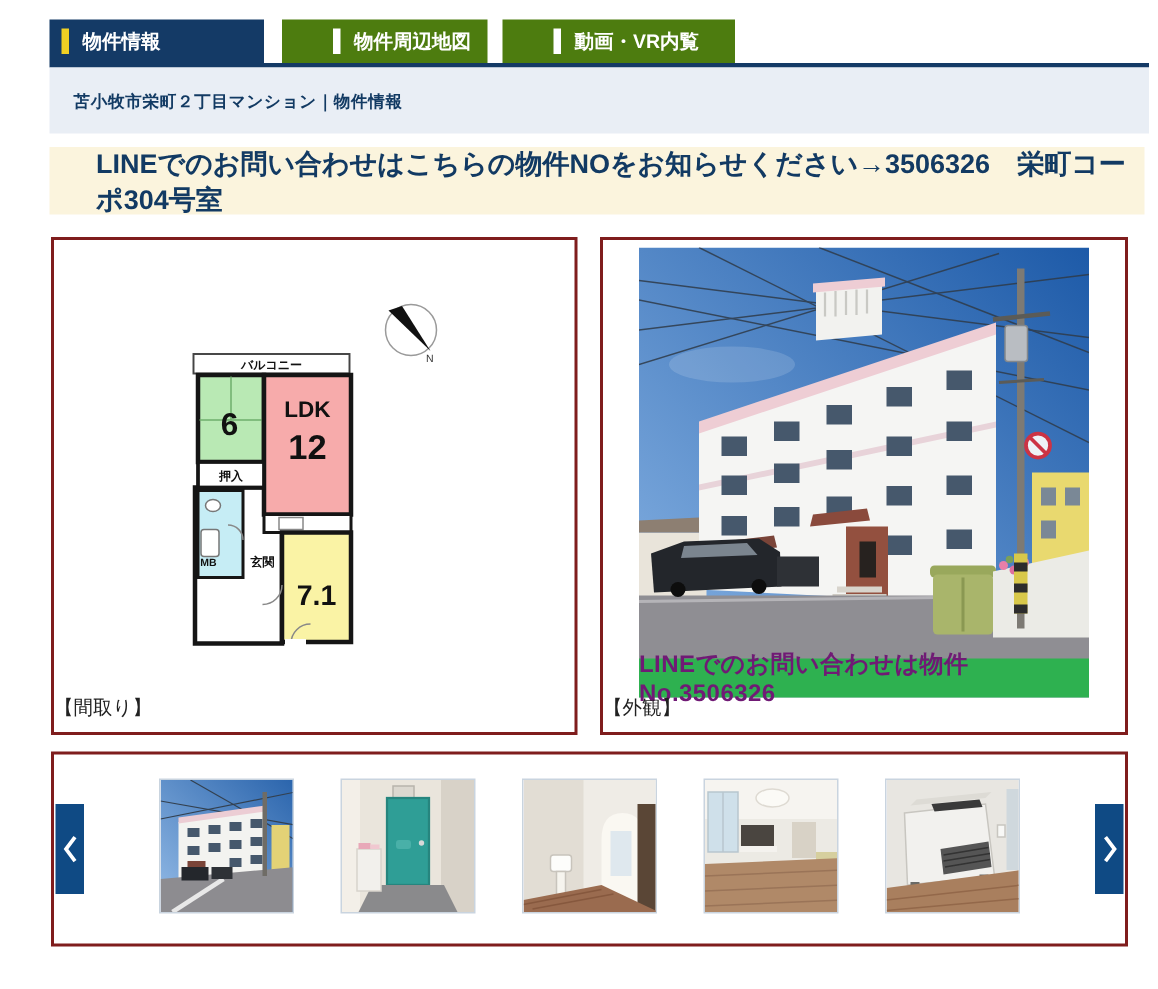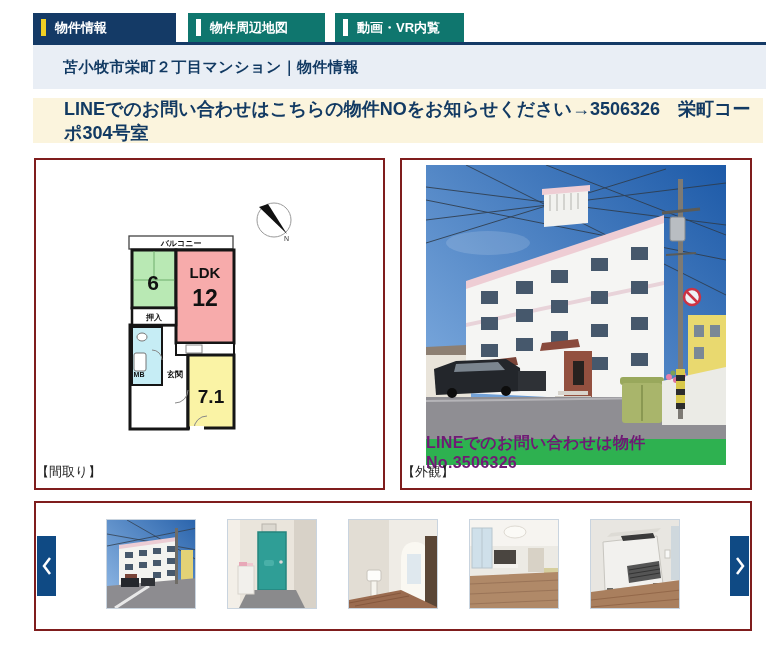--- a/index.html
+++ b/index.html
@@ -6,30 +6,30 @@
   html,body { background:#fff; }
   body { font-family:"Liberation Sans","DejaVu Sans",sans-serif; }
   .page { position:relative; width:772px; height:659px; background:#fff; overflow:hidden; }
 
   
   .tabs { position:absolute; left:33px; top:13px; display:flex; }
   .tab { display:flex; align-items:center; height:29px; color:#fff; font-size:13px; font-weight:700; cursor:pointer; }
   .tab .bar { width:5px; height:17px; margin:0 9px 0 8px; }
   .tab.active { background:#143a66; width:143px; }
   .tab.active .bar { background:#f0d024; }
-  .tab.inactive { background:#0f766e; }
+  .tab.inactive { background:#4d7c0f;padding-left:26px; }
   .tab.inactive .bar { background:#ffffff; }
   .tab.t2 { width:137px; margin-left:12px; }
-  .tab.t3 { width:129px; margin-left:10px; }
+  .tab.t3 { width:155px; margin-left:10px; }
   .tab-underline { position:absolute; left:33px; top:42px; width:733px; height:3px; background:#143a66; }
 
   
   .titlebar { position:absolute; left:33px; top:45px; width:733px; height:44px; background:#e9eef5;
-              display:flex; align-items:center; padding-left:30px;
-              color:#123a63; font-size:15px; font-weight:700; letter-spacing:.5px; }
+              display:flex; align-items:center; padding-left:16px;
+              color:#123a63; font-size:11px; font-weight:700; letter-spacing:.5px; }
 
   
   .notice { position:absolute; left:33px; top:98px; width:730px; height:45px; background:#fbf4dd;
             display:flex; align-items:center; padding-left:31px;
             color:#123a63; font-size:18px; font-weight:700; }
 
   
   .card { position:absolute; background:#fff; border:2px solid #7f1d1d; }
   .card-floorplan { left:34px; top:158px; width:351px; height:332px; }
   .card-exterior  { left:400px; top:158px; width:352px; height:332px; }

